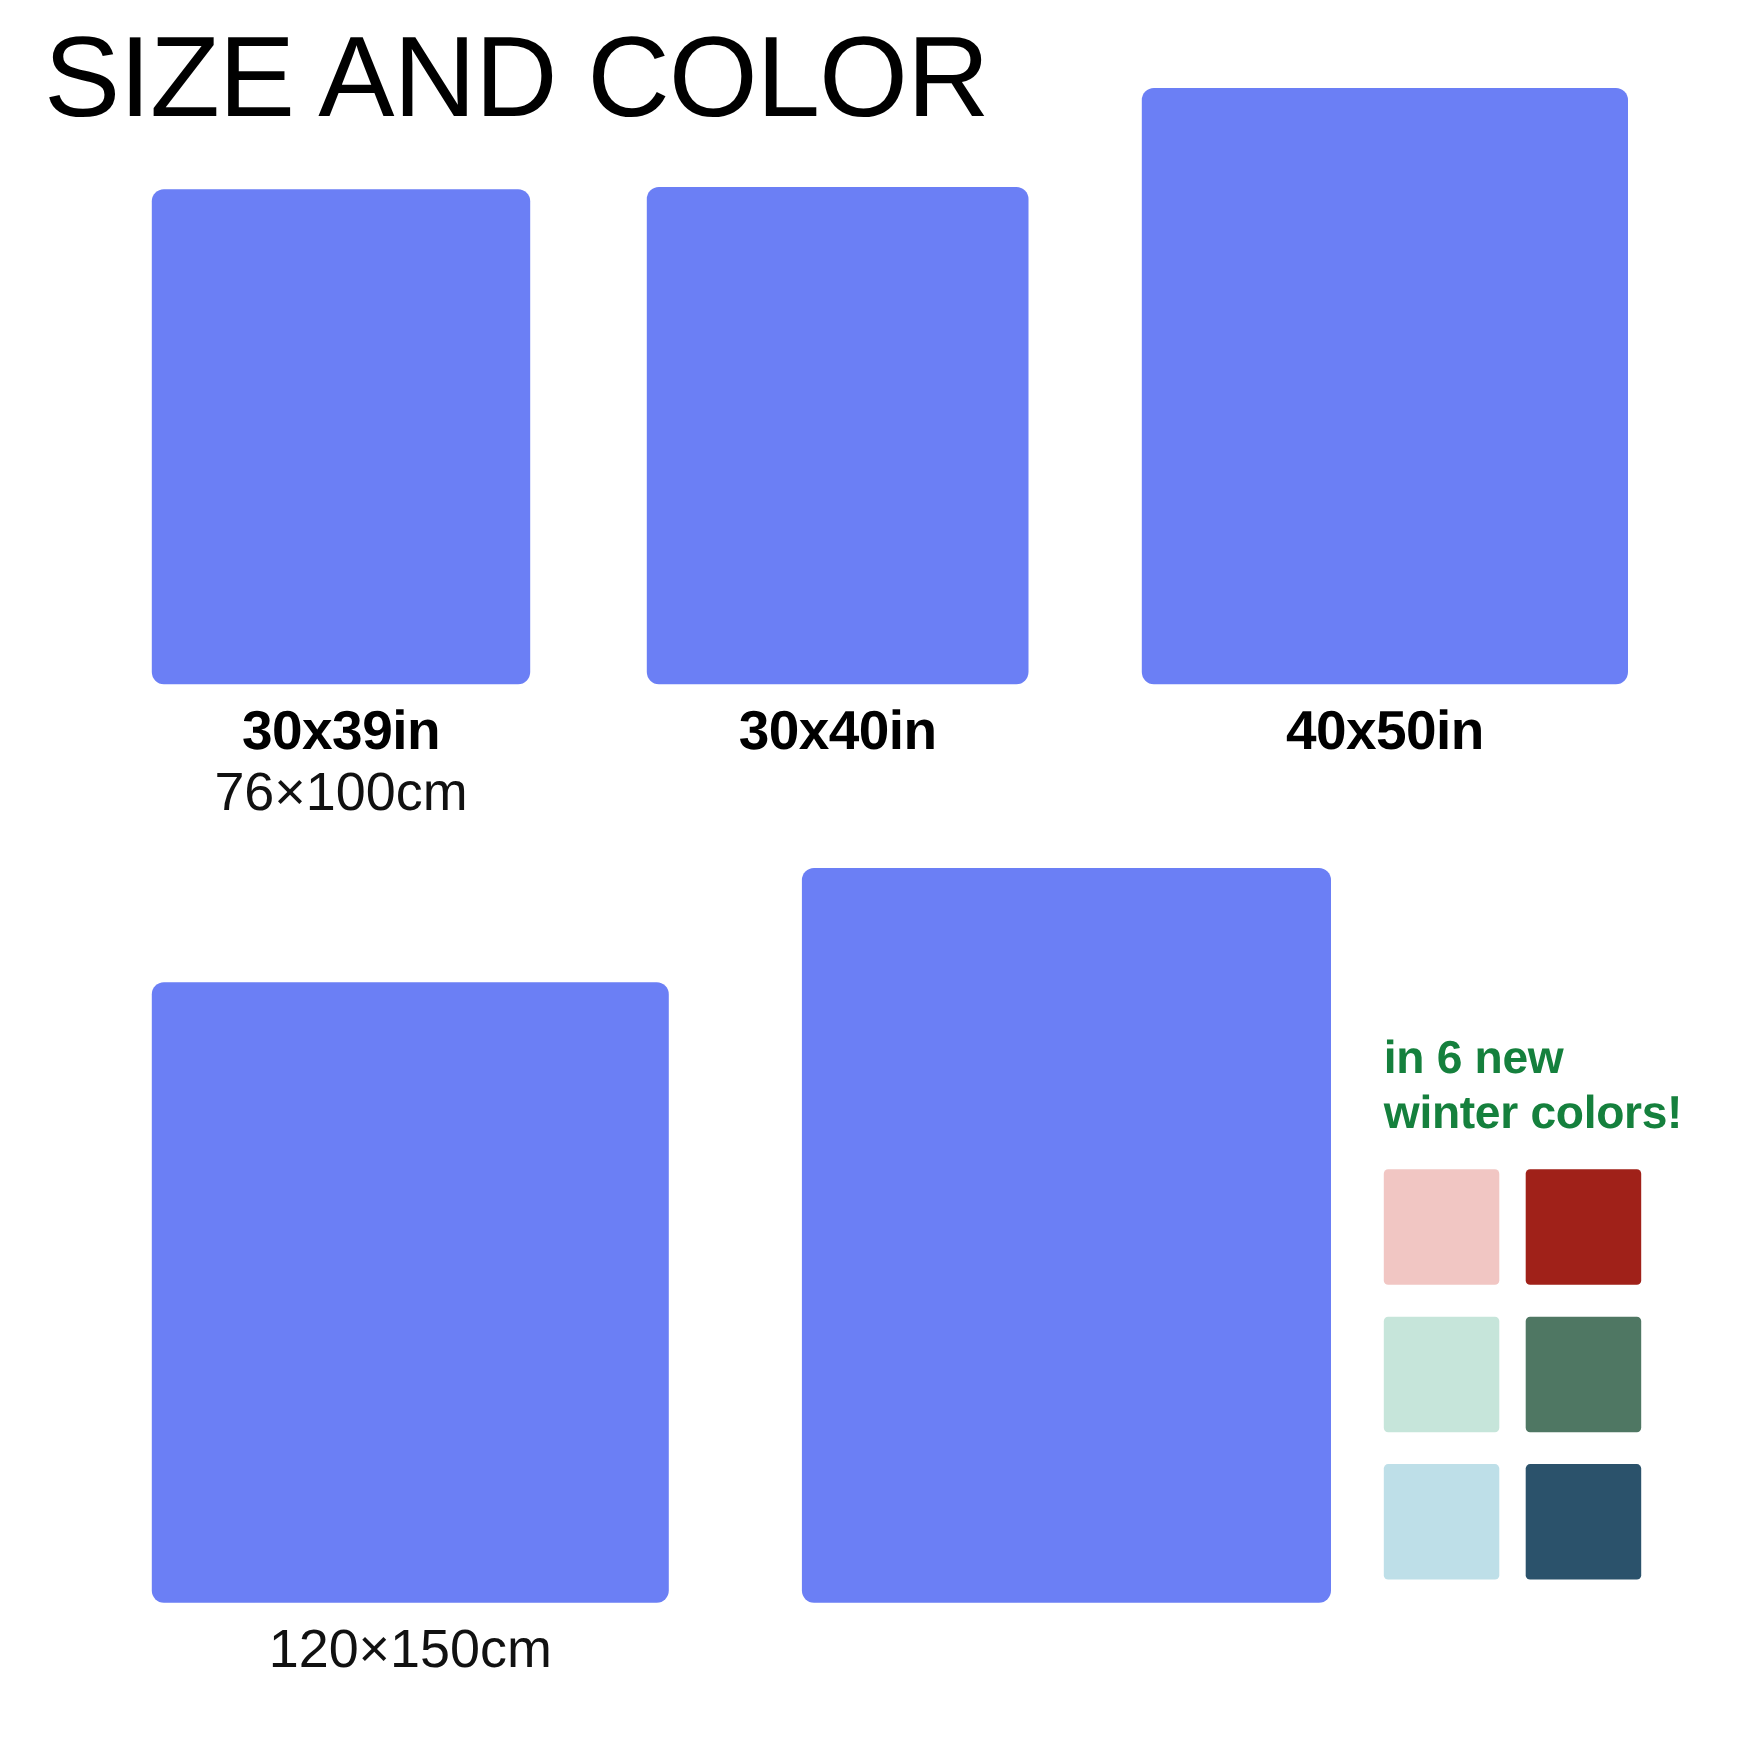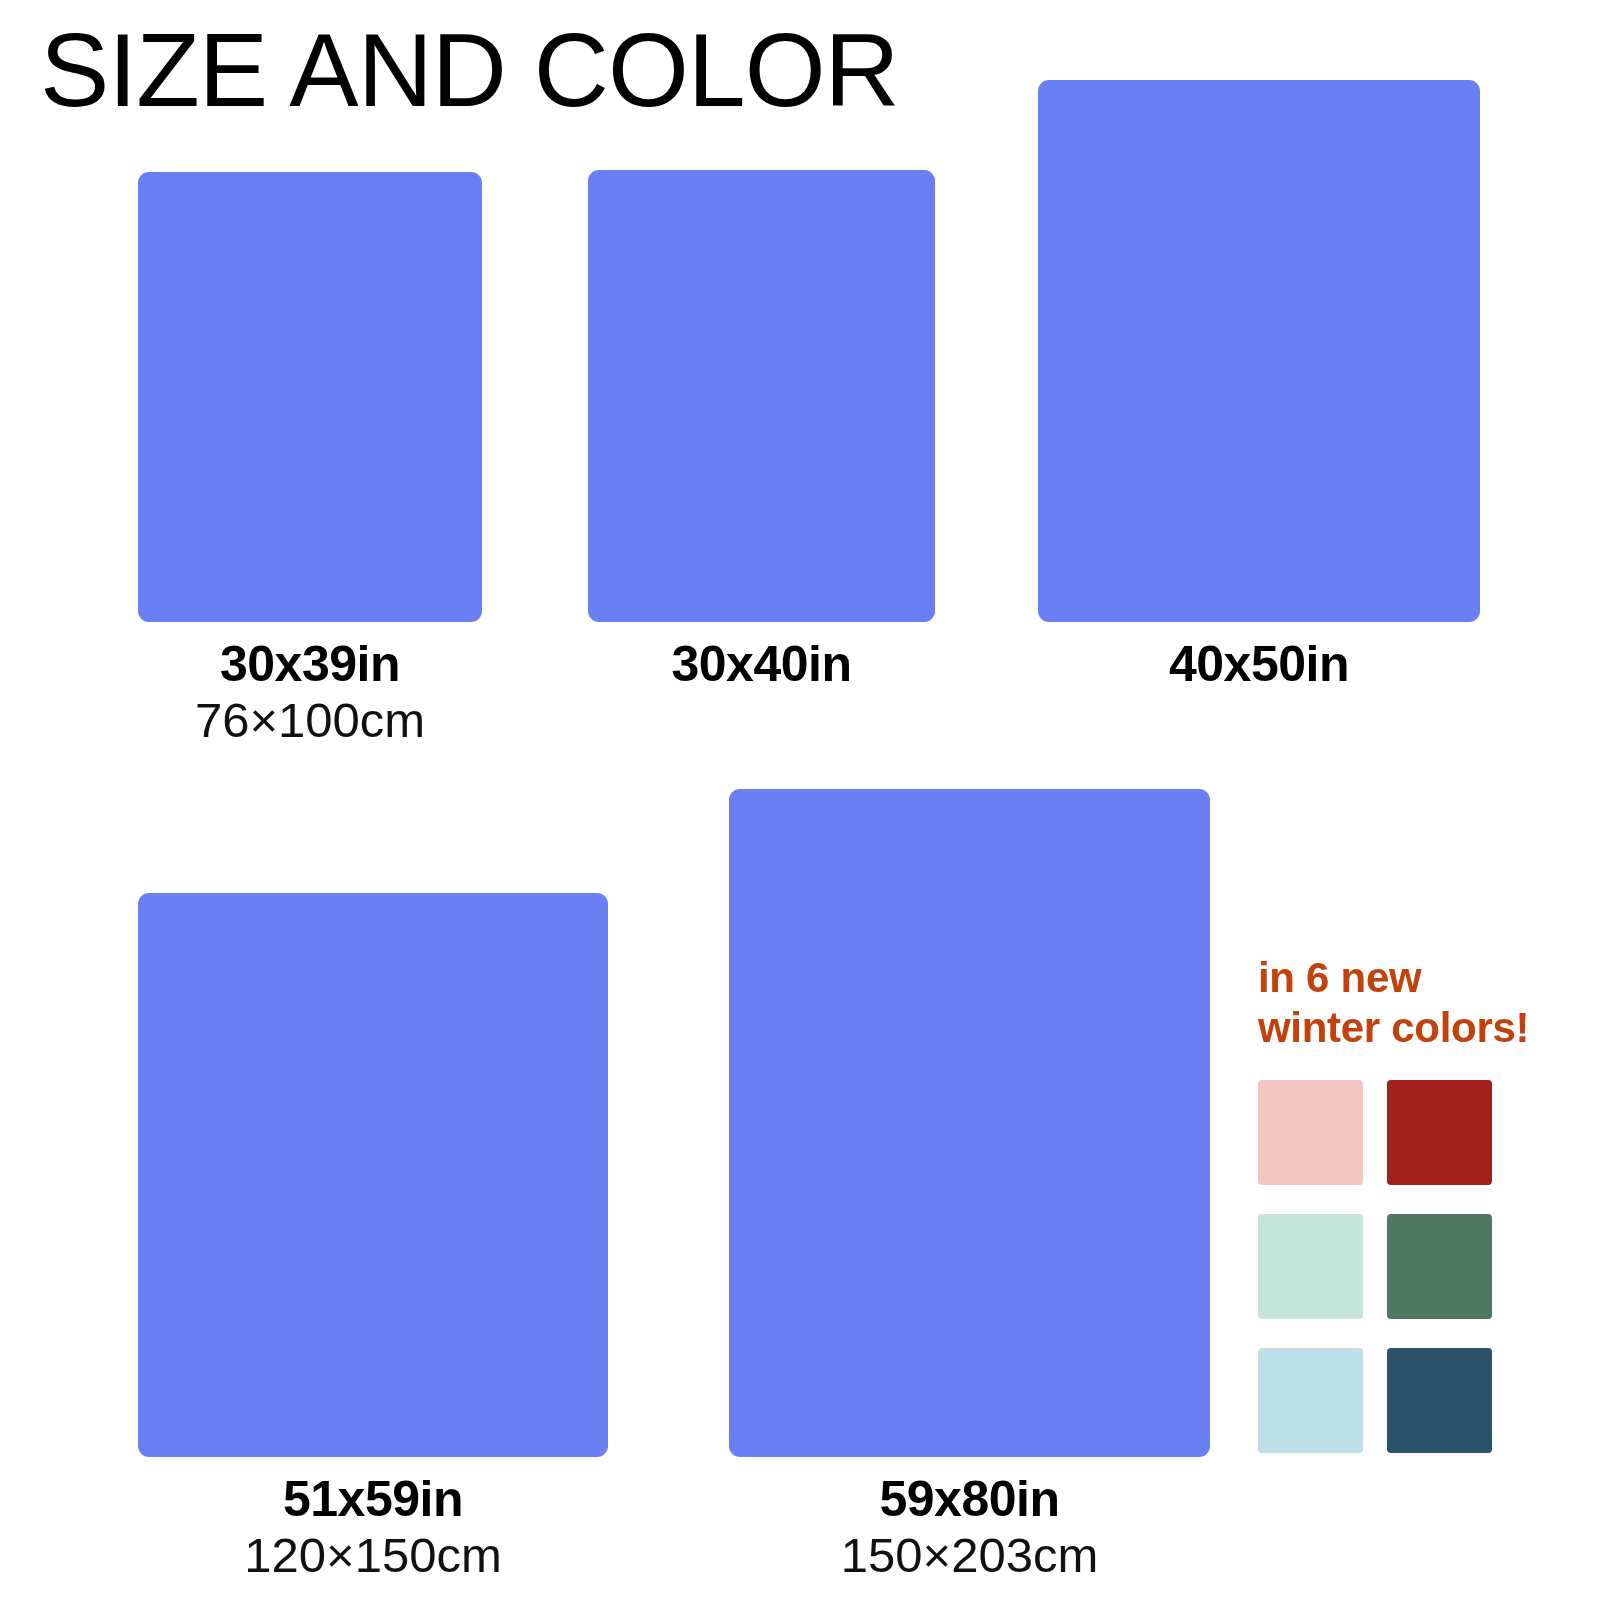--- a/index.html
+++ b/index.html
@@ -73,24 +73,24 @@
   
   #colors-panel {
     position: absolute;
     left: 1250px;
     top: 936px;
     width: 300px;
   }
   .colors-heading {
     font-size: 42px;
     font-weight: 700;
-    color: #c2410c;
+    color: #15803d;
     line-height: 1.20;
     letter-spacing: -0.3px;
-    margin: 17px 0 26px 8px;
+    margin: 0 0 26px 8px;
     white-space: pre-line;
   }
   #swatch-grid {
     position: relative;
     display: grid;
     grid-template-columns: 105px 105px;
     grid-template-rows: 105px 105px 105px;
     column-gap: 24px;
     row-gap: 29px;
     margin-left: 8px;
@@ -124,30 +124,25 @@
       </div>
       <div class="size-block" style="left: 1018px; top: 80px; width: 442px; height: 686px;">
         <div class="product-rect" style="width: 442px; height: 542px; background: rgb(107, 127, 245);"></div>
         <div class="size-caption" style="top: 556px;">
           <div class="size-in">40x50in</div>
         </div>
       </div>
       <div class="size-block" style="left: 118px; top: 893px; width: 470px; height: 708px;">
         <div class="product-rect" style="width: 470px; height: 564px; background: rgb(107, 127, 245);"></div>
         <div class="size-caption" style="top: 578px;">
-          <div class="size-in">51x59in</div>
           <div class="size-cm">120×150cm</div>
         </div>
       </div>
       <div class="size-block" style="left: 709px; top: 789px; width: 481px; height: 812px;">
         <div class="product-rect" style="width: 481px; height: 668px; background: rgb(107, 127, 245);"></div>
-        <div class="size-caption" style="top: 682px;">
-          <div class="size-in">59x80in</div>
-          <div class="size-cm">150×203cm</div>
-        </div>
       </div>
     </div>
 
   <div id="colors-panel">
     <div class="colors-heading">in 6 new
 winter colors!</div>
     <div id="swatch-grid">
         <div class="color-swatch" style="background: rgb(241, 198, 195);"></div>
         <div class="color-swatch" style="background: rgb(160, 33, 25);"></div>
         <div class="color-swatch" style="background: rgb(198, 229, 218);"></div>

